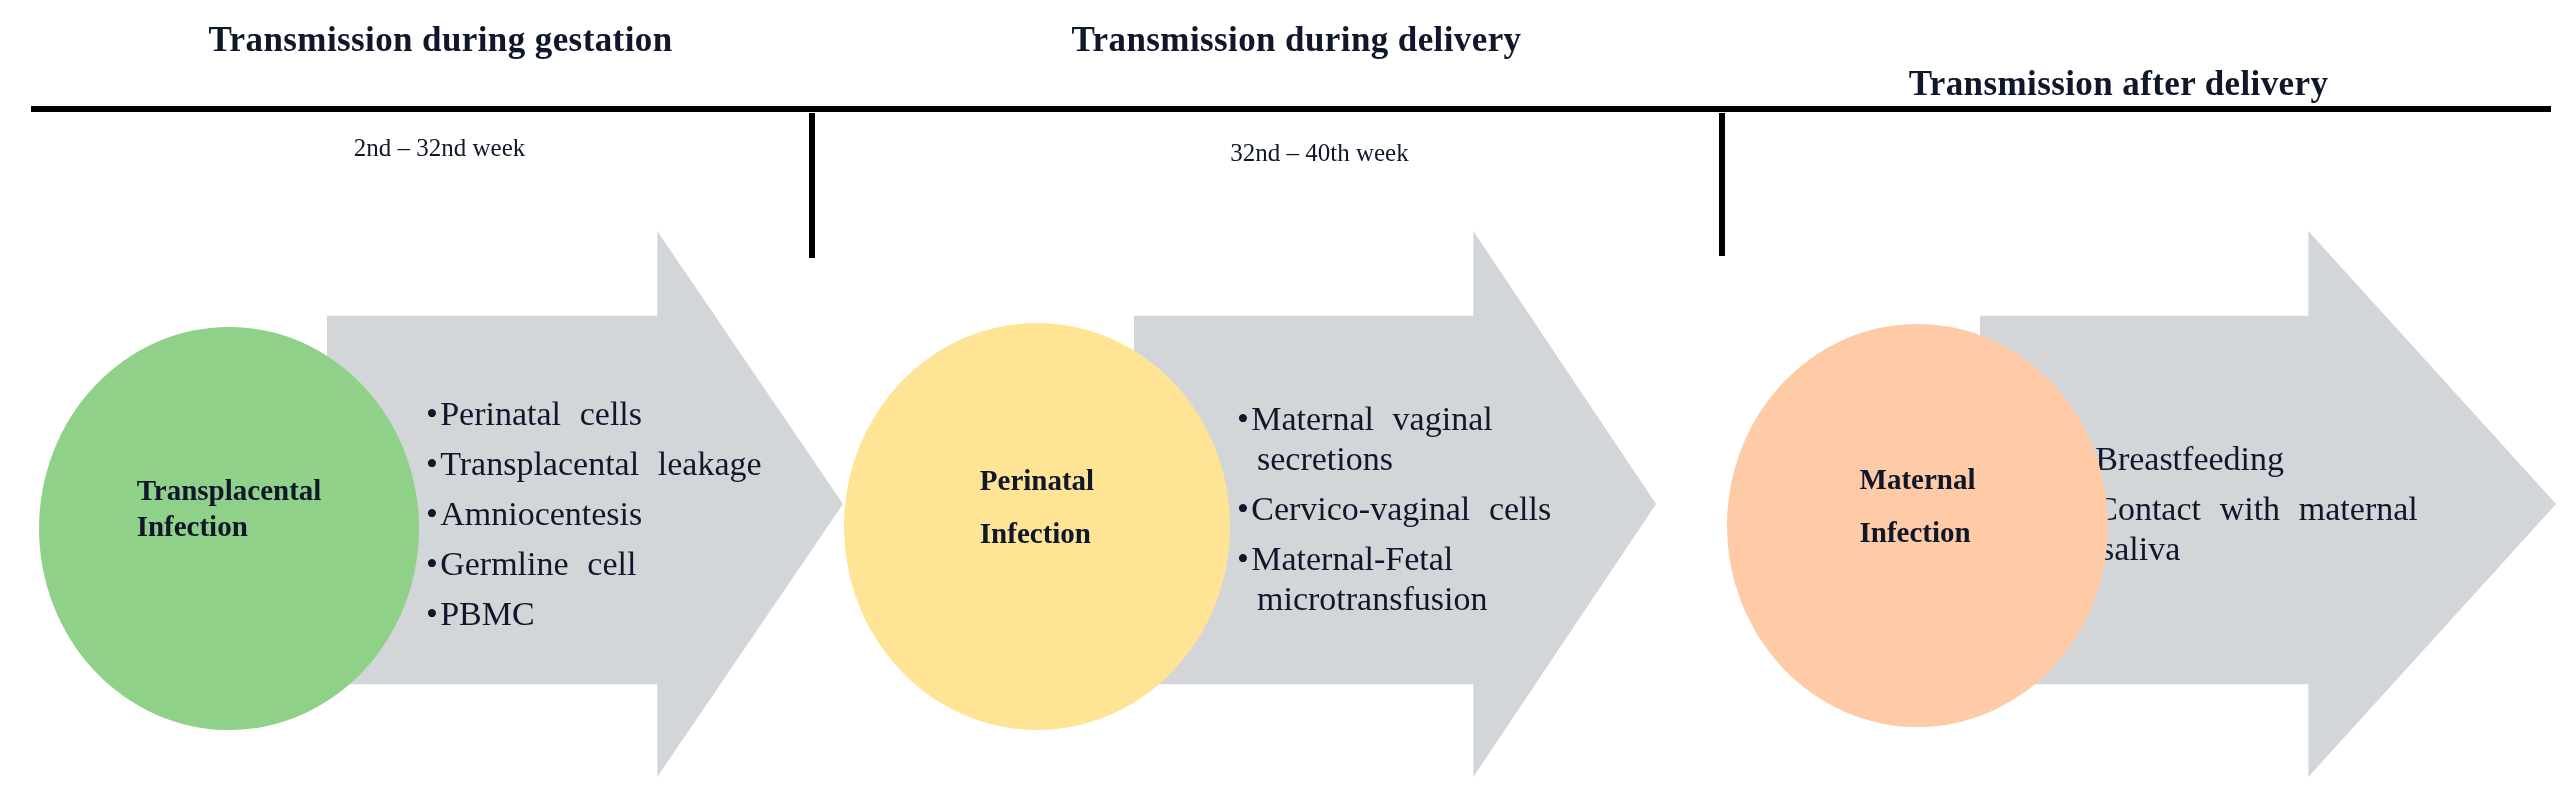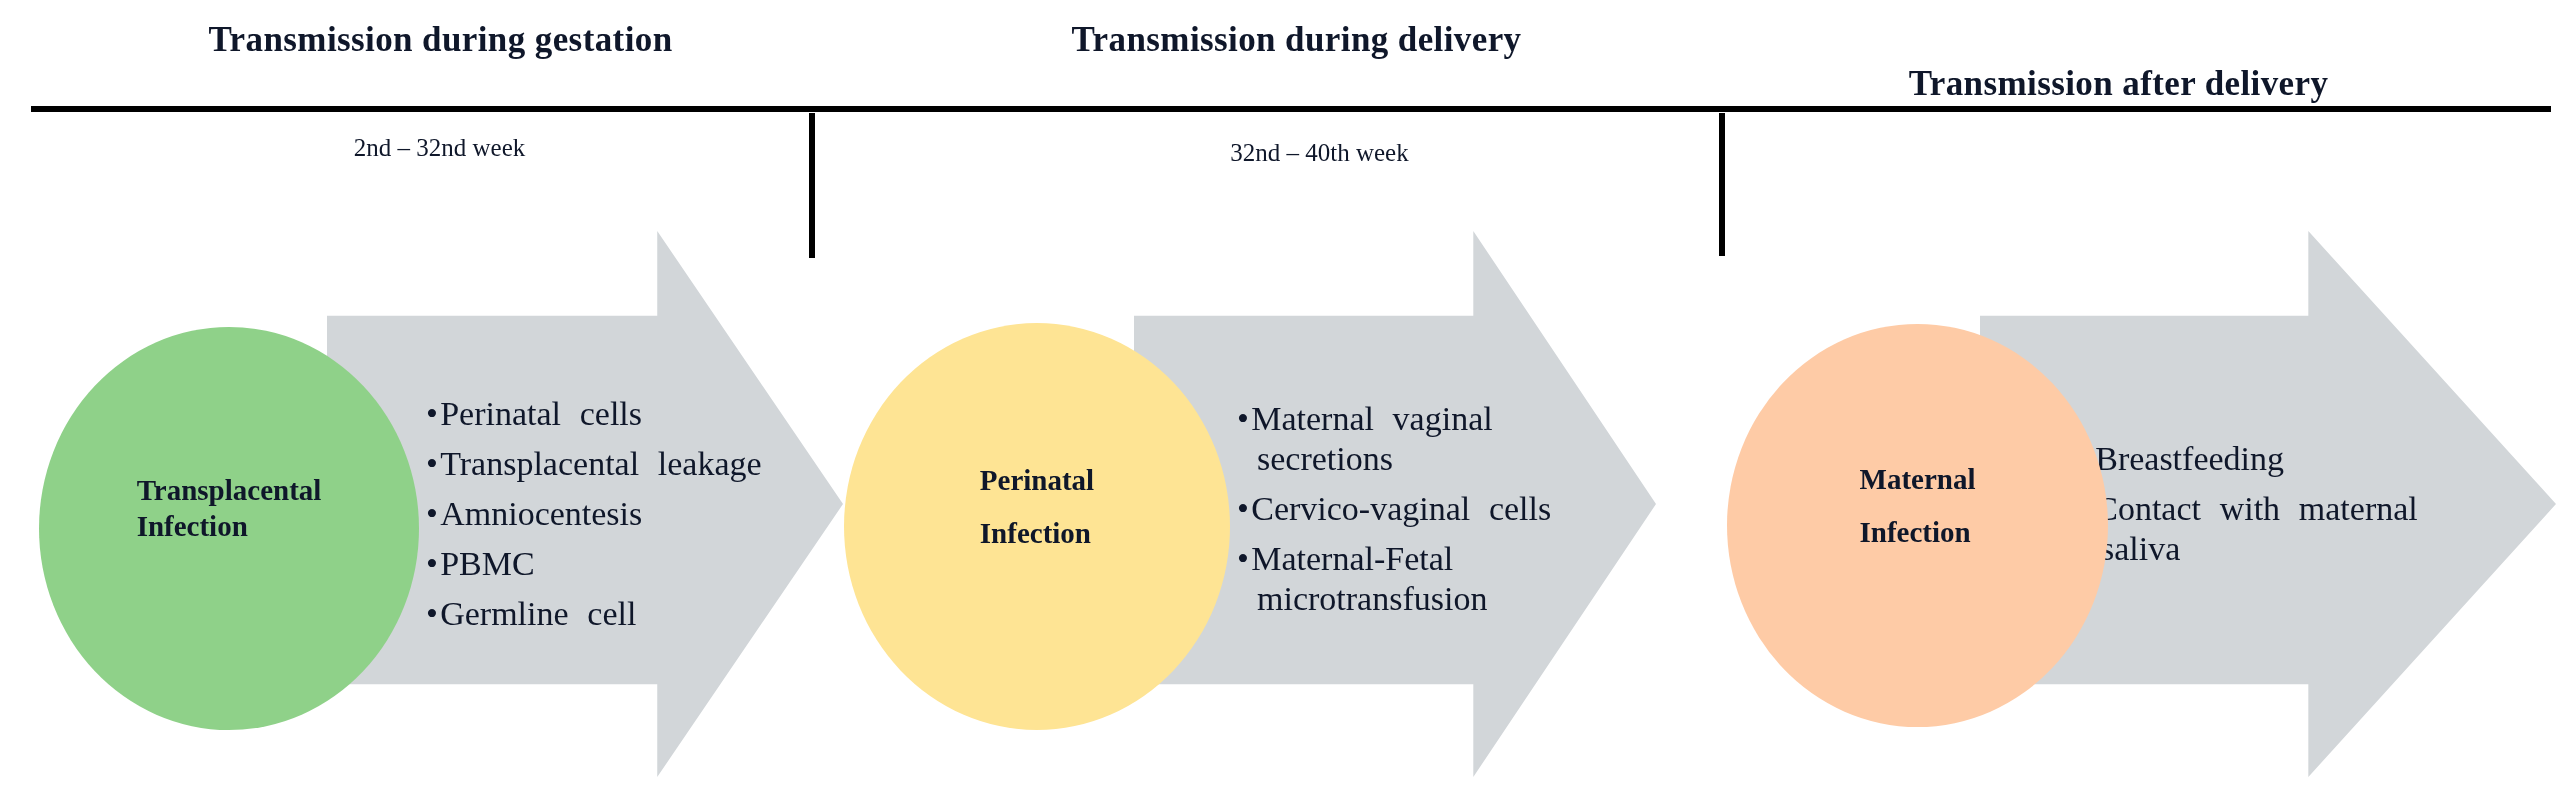--- a/index.html
+++ b/index.html
@@ -76,22 +76,22 @@
   <div class="abs period-label" style="left:1011px;top:139px;width:617px;">32nd – 40th week</div>
 
   <div class="abs arrow a1" style="left: 327px; top: 231px; width: 516px; height: 546px; background-color: rgb(210, 214, 217);"></div>
   <div class="abs arrow a2" style="left: 1134px; top: 231px; width: 522px; height: 546px; background-color: rgb(210, 214, 217);"></div>
   <div class="abs arrow a3" style="left: 1980px; top: 231px; width: 576px; height: 546px; background-color: rgb(210, 214, 217);"></div>
 
   <div class="abs route-list" style="left:426px;top:394px;width:440px;">
     <div class="route-item">Perinatal cells</div>
     <div class="route-item">Transplacental leakage</div>
     <div class="route-item">Amniocentesis</div>
+    <div class="route-item">Germline cell</div>
     <div class="route-item">PBMC</div>
-    <div class="route-item">Germline cell</div>
   </div>
   <div class="abs route-list" style="left:1237px;top:399px;width:409px;">
     <div class="route-item">Maternal vaginal secretions</div>
     <div class="route-item">Cervico-vaginal cells</div>
     <div class="route-item">Maternal-Fetal microtransfusion</div>
   </div>
   <div class="abs route-list" style="left:2081px;top:439px;width:432px;">
     <div class="route-item">Breastfeeding</div>
     <div class="route-item">Contact with maternal saliva</div>
   </div>

